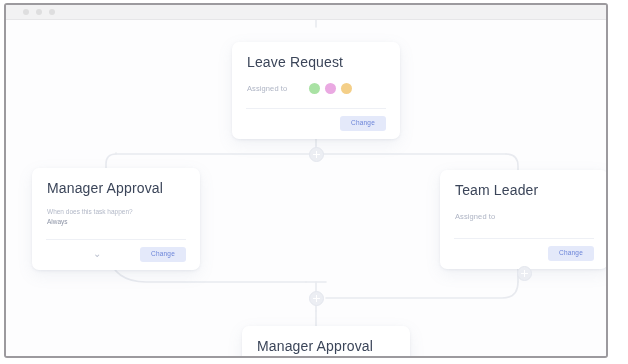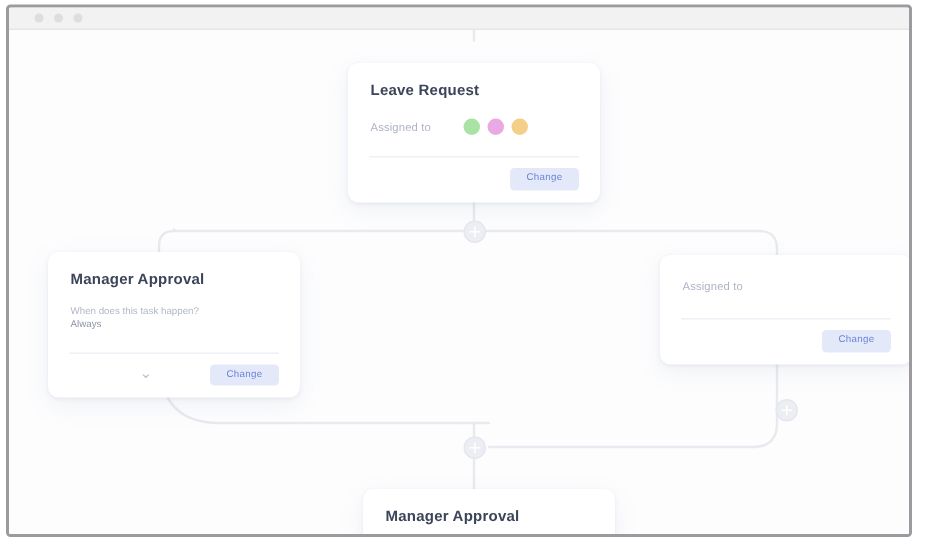--- a/index.html
+++ b/index.html
@@ -31,21 +31,21 @@
   #connectors{position:absolute;left:0;top:0;width:604px;height:340px;}
 
   
   .card{
     position:absolute;background:#ffffff;border-radius:7px;
     box-shadow:0 1px 3px rgba(120,130,160,.12),0 5px 16px rgba(120,135,170,.10);
     box-sizing:border-box;overflow:hidden;
   }
   .card-body{padding:13px 15px 0 15px;}
   .card-title{
-    font-size:10px;font-weight:bold;color:#3b4559;
+    font-size:14px;font-weight:normal;color:#3b4559;
     letter-spacing:.15px;margin:0 0 11px 0;line-height:1.1;
   }
   .assigned-row{display:flex;align-items:center;gap:22px;min-height:14px;}
   .assigned-label{font-size:7.5px;color:#aeb4c4;letter-spacing:.1px;}
   .avatars{display:flex;gap:5px;}
   .avatar{width:11px;height:11px;border-radius:50%;display:block;}
 
   .question{font-size:6.5px;color:#b2b8c7;line-height:1.45;margin:0;}
   .answer{font-size:6.5px;color:#8d94a6;line-height:1.45;margin:0;}
 
@@ -158,20 +158,21 @@
         <div style="height:13px"></div>
         <div class="card-divider"></div>
         <div class="card-footer">
           <span class="chevron-icon">⌄</span>
           <button class="change-btn">Change</button>
         </div>
       </div>
 
       <div class="card" id="card-team-leader">
         <div class="card-body">
+          <p class="card-title">Team Leader</p>
           <div class="assigned-row">
             <span class="assigned-label">Assigned to</span>
           </div>
         </div>
         <div style="height:15px"></div>
         <div class="card-divider"></div>
         <div class="card-footer">
           <button class="change-btn">Change</button>
         </div>
       </div>

